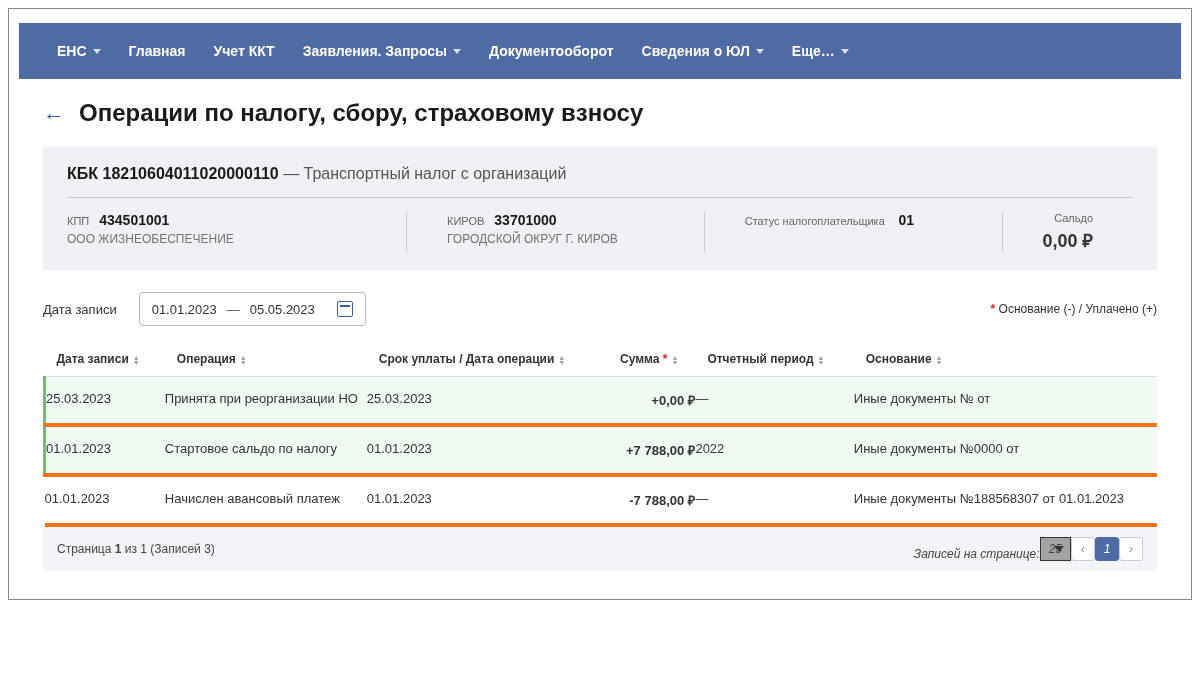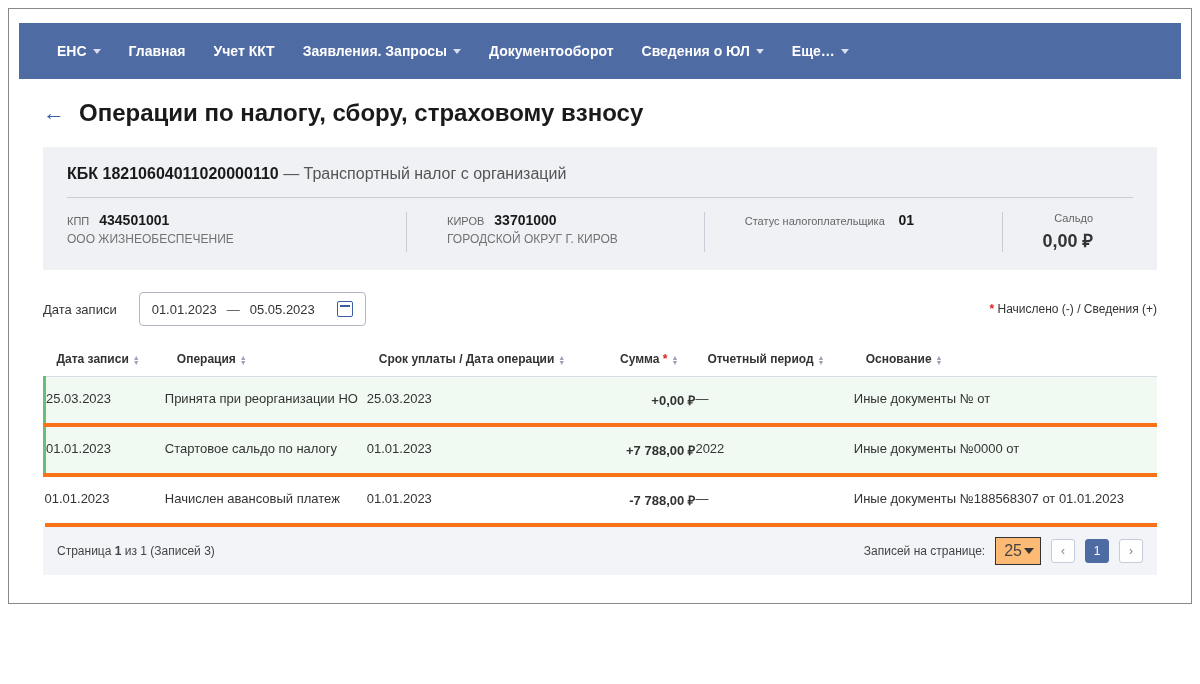--- a/index.html
+++ b/index.html
@@ -38,22 +38,22 @@
   .legend .ast { color: #d22; font-weight: bold; }
   table.grid { width: 100%; border-collapse: collapse; }
   table.grid thead th { text-align: left; font-weight: 600; font-size: 12px; color: #333; padding: 10px 12px; border-bottom: 1px solid #d7dbe3; white-space: nowrap; }
   .sort { display: inline-flex; flex-direction: column; margin-left: 4px; vertical-align: middle; line-height: 5px; }
   .sort span { font-size: 7px; color: #9aa2b5; }
   table.grid tbody td { padding: 14px 0; font-size: 13px; vertical-align: top; border-bottom: 4px solid #f97316; }
   tr.hl { background: #f1faf2; }
   tr.hl td:first-child { border-left: 3px solid #66c07a; }
   .sum-cell { text-align: right; font-weight: 600; white-space: nowrap; }
   .footer-bar { background: #f2f4f8; display: flex; align-items: center; justify-content: space-between; padding: 10px 14px; font-size: 12px; color: #444; }
-  .footer-right { display: flex; align-items: center; gap: 10px; }
-  .select25 { border: 1px solid #333; padding: 4px 18px 4px 8px; font-size: 16px; position: relative; background:#fdba74; }
+  .footer-right { display: flex; align-items: flex-end; gap: 0; font-style: italic; }
+  .select25 { border: 1px solid #333; padding: 4px 8px 4px 8px; font-size: 12px; position: relative; background:#a3a3a3; }
   .select25::after { content:""; position:absolute; right:6px; top:50%; width:0; height:0; border-left:5px solid transparent; border-right:5px solid transparent; border-top:6px solid #333; transform: translateY(-50%); }
   .pg-btn { width: 24px; height: 24px; border: 1px solid #c5cbd8; background: #fff; display: flex; align-items: center; justify-content: center; font-size: 12px; color: #7a8299; border-radius: 3px; }
   .pg-btn.active { background: #4f6ba3; color: #fff; border-color: #4f6ba3; }
   .ast-red { color: #d22; }
 </style>
 </head>
 <body>
 
 <div class="frame">
   <div class="navbar">
@@ -118,21 +118,21 @@
       <div class="filter-left">
         <span>Дата записи</span>
         <div class="date-field">
           <span>01.01.2023</span>
           <span class="sep">—</span>
           <span>05.05.2023</span>
           <span class="cal-icon"></span>
         </div>
       </div>
       <div class="legend">
-        <span class="ast">*</span> <span>Начислено (-) / Сведения (+)</span>
+        <span class="ast">*</span> <span>Основание (-) / Уплачено (+)</span>
       </div>
     </div>
 
     <table class="grid">
       <thead>
         <tr>
           <th><span>Дата записи</span><span class="sort">
                 <span>▲</span>
                 <span>▼</span>
               </span></th>

